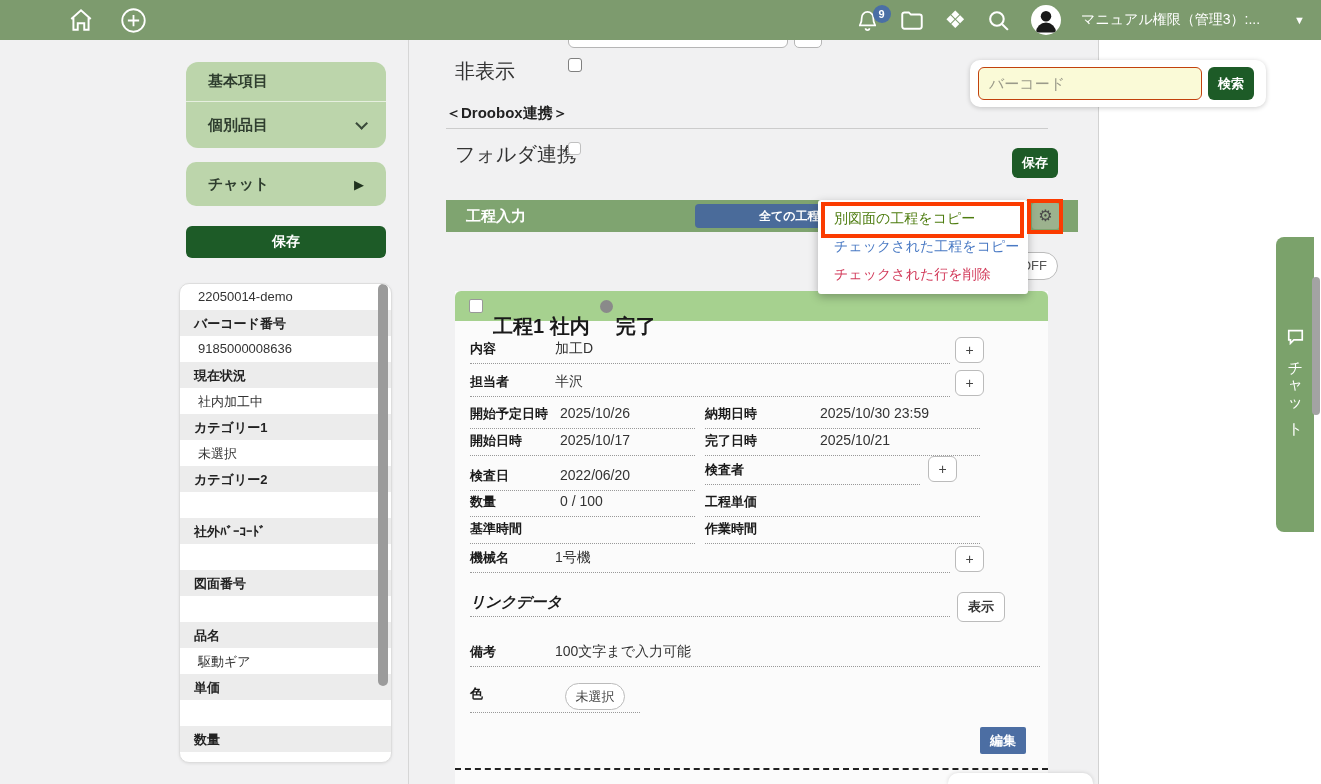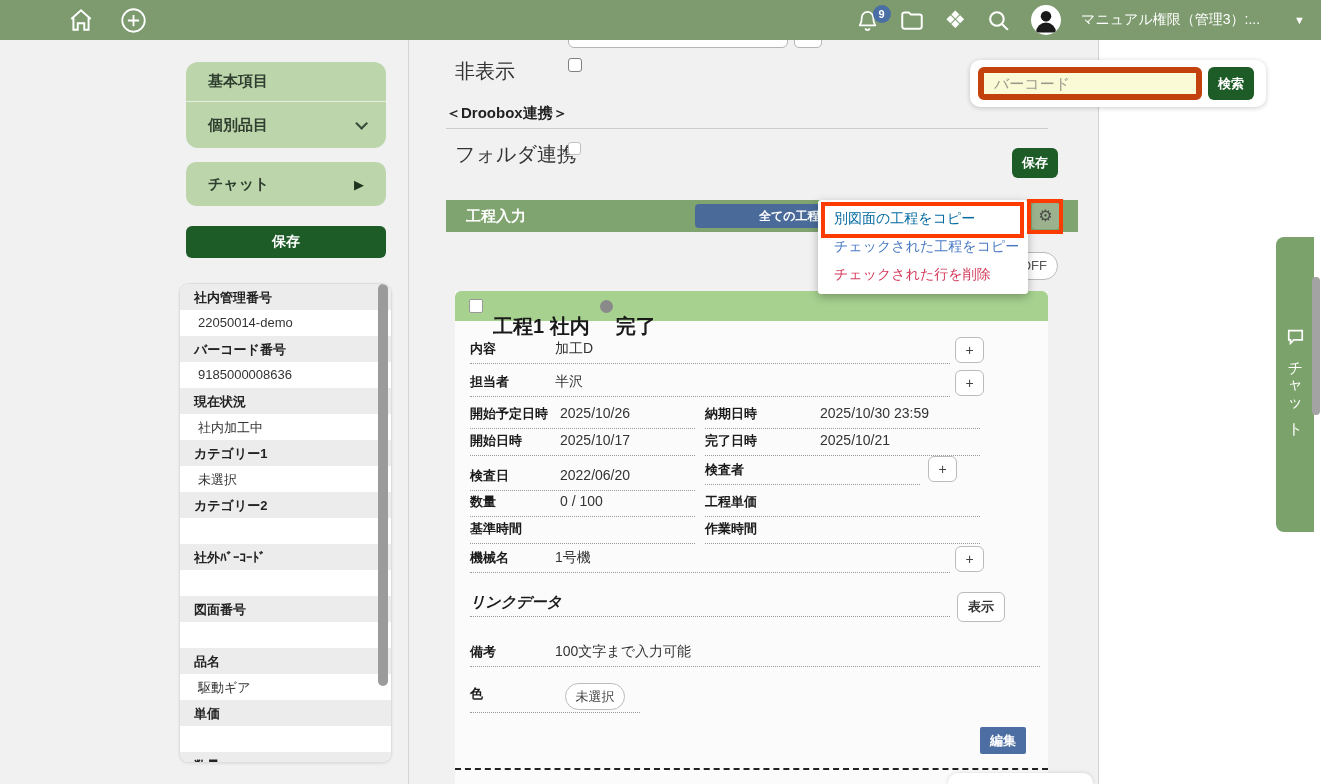--- a/index.html
+++ b/index.html
@@ -116,21 +116,21 @@
   .edit-btn { position:absolute; left:525px; top:436px; width:46px; height:27px; background:#4c6ea3;
               border:none; border-radius:2px; color:#fff; font-weight:bold; font-size:13px; cursor:pointer; }
   .dash-sep { position:absolute; left:0; top:477px; width:593px; height:0; border-top:2px dashed #222; }
   .peek { position:absolute; left:493px; top:482px; width:145px; height:11px; background:#fff;
           border-radius:10px 10px 0 0; box-shadow:0 0 4px rgba(0,0,0,.15); }
 
   
   .bc-card { position:absolute; left:970px; top:60px; width:296px; height:47px; background:#fff;
              border-radius:10px; box-shadow:0 1px 5px rgba(0,0,0,.2); z-index:40; }
   .bc-input { position:absolute; left:8px; top:7px; width:224px; height:33px; background:#fafad7;
-              border:6px solid #c2410c; border-radius:6px; font-size:15px; color:#333; padding:0 10px;
+              border:1px solid #c2410c; border-radius:6px; font-size:15px; color:#333; padding:0 10px;
               font-family:"Liberation Sans","DejaVu Sans",sans-serif; }
   .bc-input::placeholder { color:#9a9a8a; }
   .bc-btn { position:absolute; left:238px; top:7px; width:46px; height:33px; background:#1d5b27;
             border:none; border-radius:6px; color:#fff; font-weight:bold; font-size:13px; cursor:pointer; }
 
   
   .chat-tab { position:absolute; left:1276px; top:237px; width:38px; height:295px; background:#7ba26b;
               border-radius:8px 0 0 8px; display:flex; flex-direction:column; align-items:center;
               padding-top:92px; cursor:pointer; z-index:45; }
   .chat-label { writing-mode:vertical-rl; color:#fff; font-size:15px; letter-spacing:3px; margin-top:6px; }
@@ -203,21 +203,20 @@
       <span class="chev-down"></span>
     </div>
   </div>
   <div class="sb-chat">
     <span>チャット</span>
     <span class="play-glyph">▶</span>
   </div>
   <button class="sb-save">保存</button>
 
   <div class="panel-card">
-    <div class="p-label">社内管理番号</div>
     <div class="p-value">22050014-demo</div>
     <div class="p-label">バーコード番号</div>
     <div class="p-value">9185000008636</div>
     <div class="p-label">現在状況</div>
     <div class="p-value">社内加工中</div>
     <div class="p-label">カテゴリー1</div>
     <div class="p-value">未選択</div>
     <div class="p-label">カテゴリー2</div>
     <div class="p-value"></div>
     <div class="p-label">社外ﾊﾞｰｺｰﾄﾞ</div>
@@ -249,21 +248,21 @@
   <div class="proc-bar">
     <span class="proc-title">工程入力</span>
     <button class="check-all-btn">全ての工程をチェック</button>
     <button class="gear-btn">⚙</button>
   </div>
   <div class="gear-hl"></div>
 
   <div class="toggle-pill">OFF</div>
 
   <div class="menu">
-    <div class="menu-item" style="color: #0369a1;">別図面の工程をコピー</div>
+    <div class="menu-item" style="color: #4d7c0f;">別図面の工程をコピー</div>
     <div class="menu-item" style="color: rgb(74, 122, 196);">チェックされた工程をコピー</div>
     <div class="menu-item" style="color: rgb(210, 58, 90);">チェックされた行を削除</div>
   </div>
   <div class="menu-hl"></div>
 
   <div class="p1-card">
     <div class="p1-header">
       <span class="p1-cbx"></span>
       <span class="p1-title">工程1 社内</span>
       <span class="status-dot"></span>

